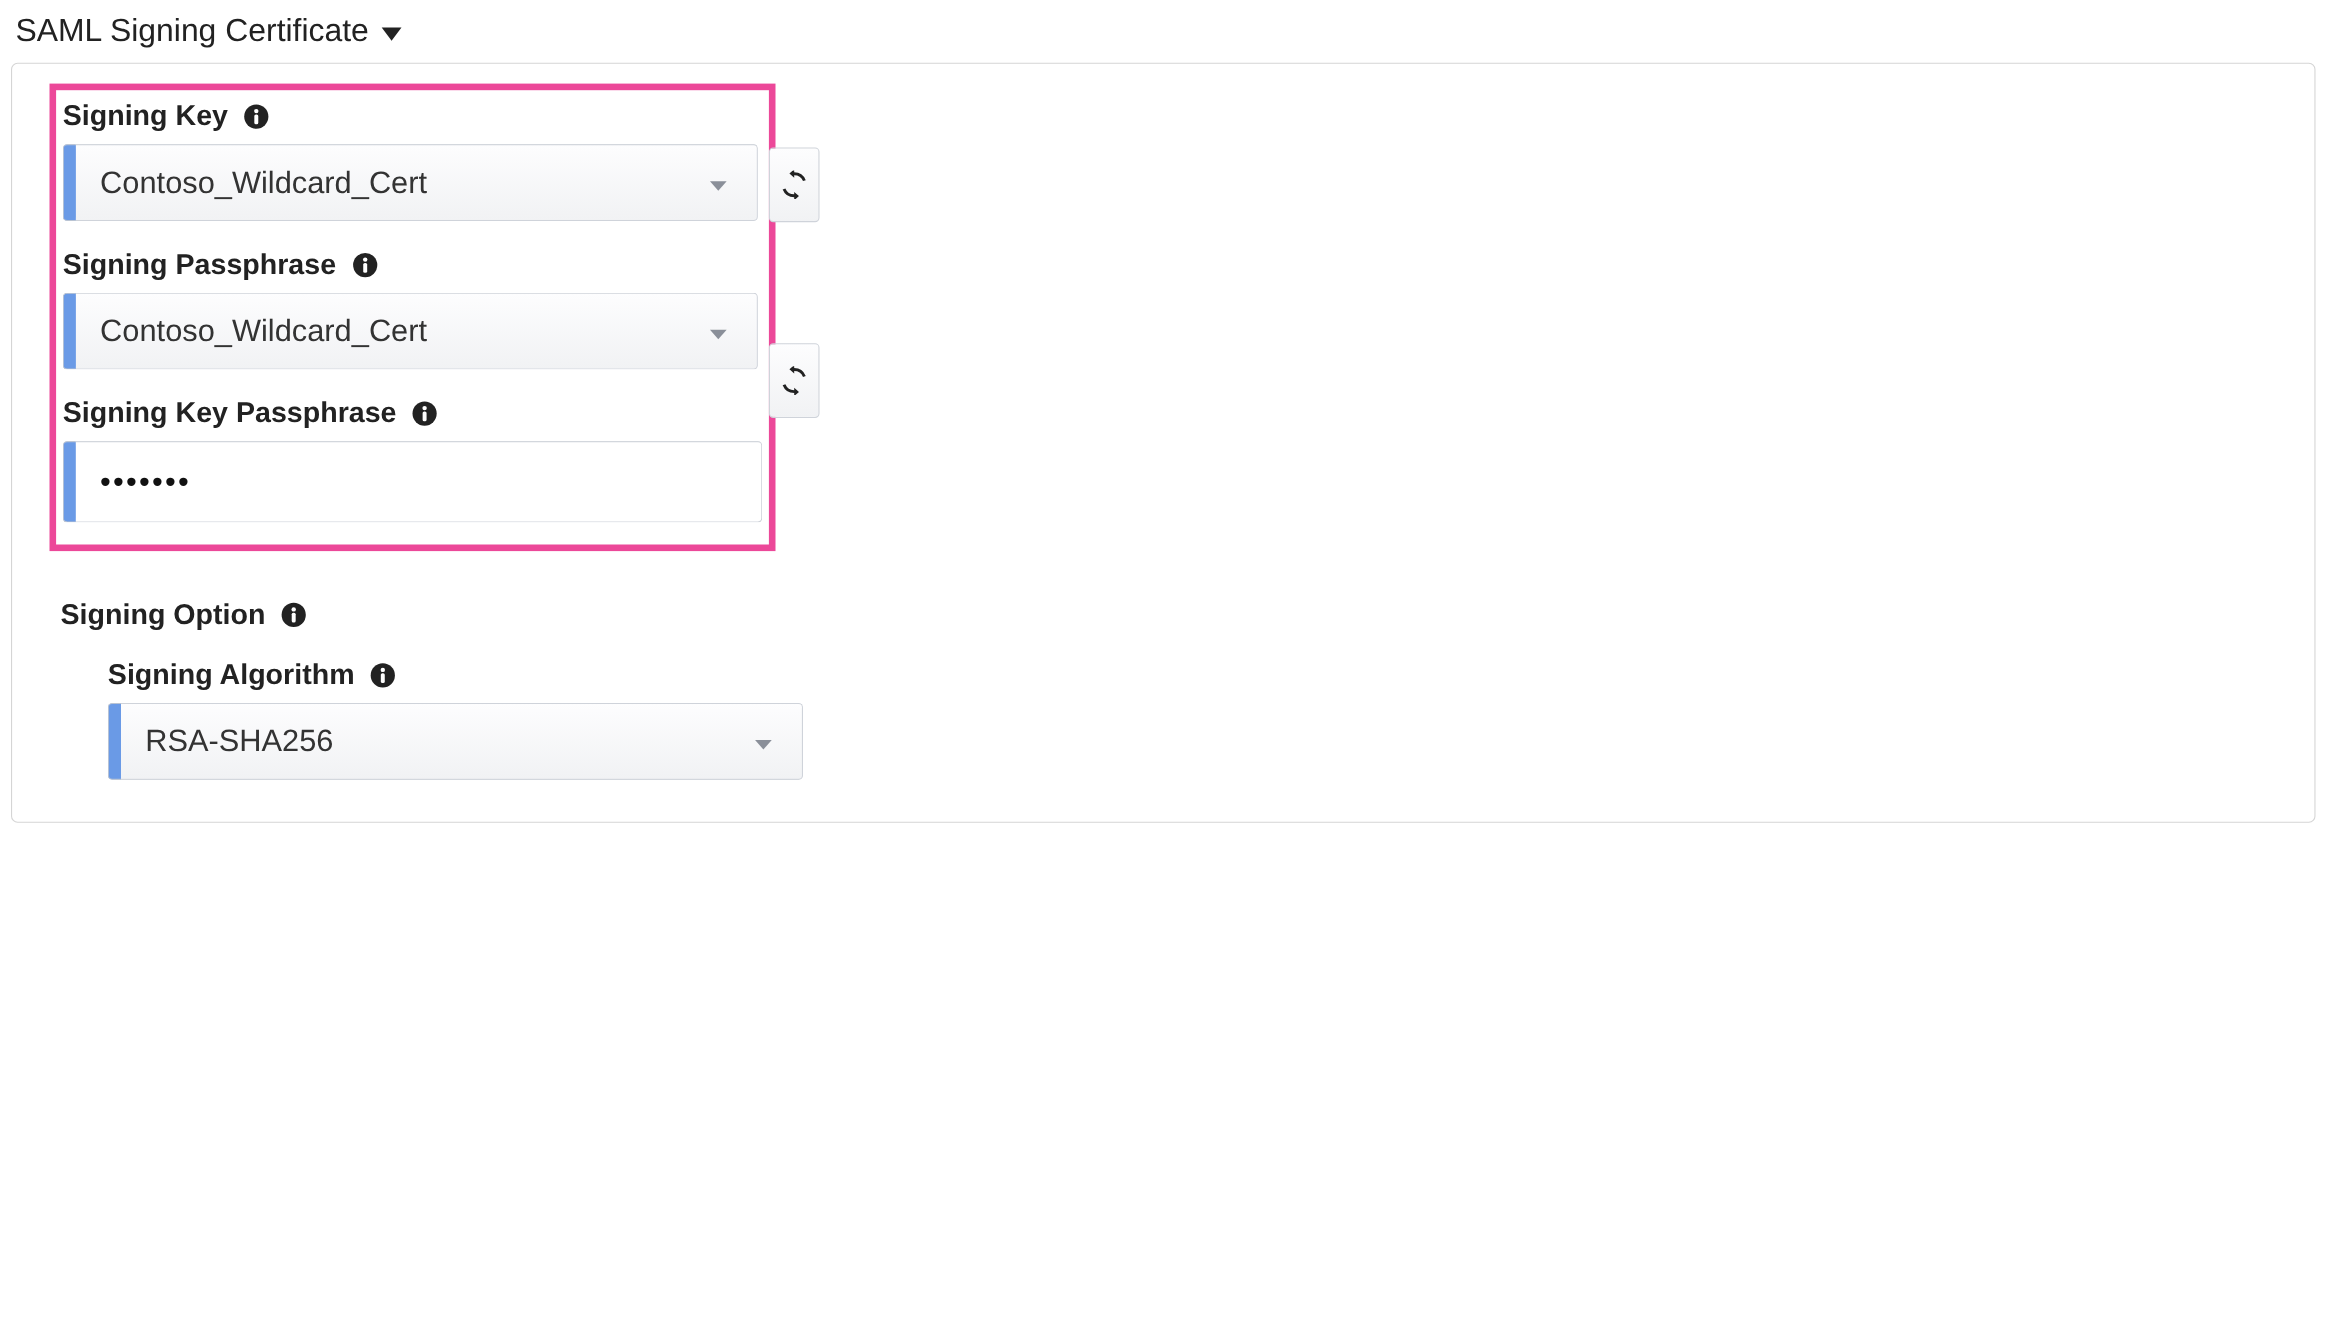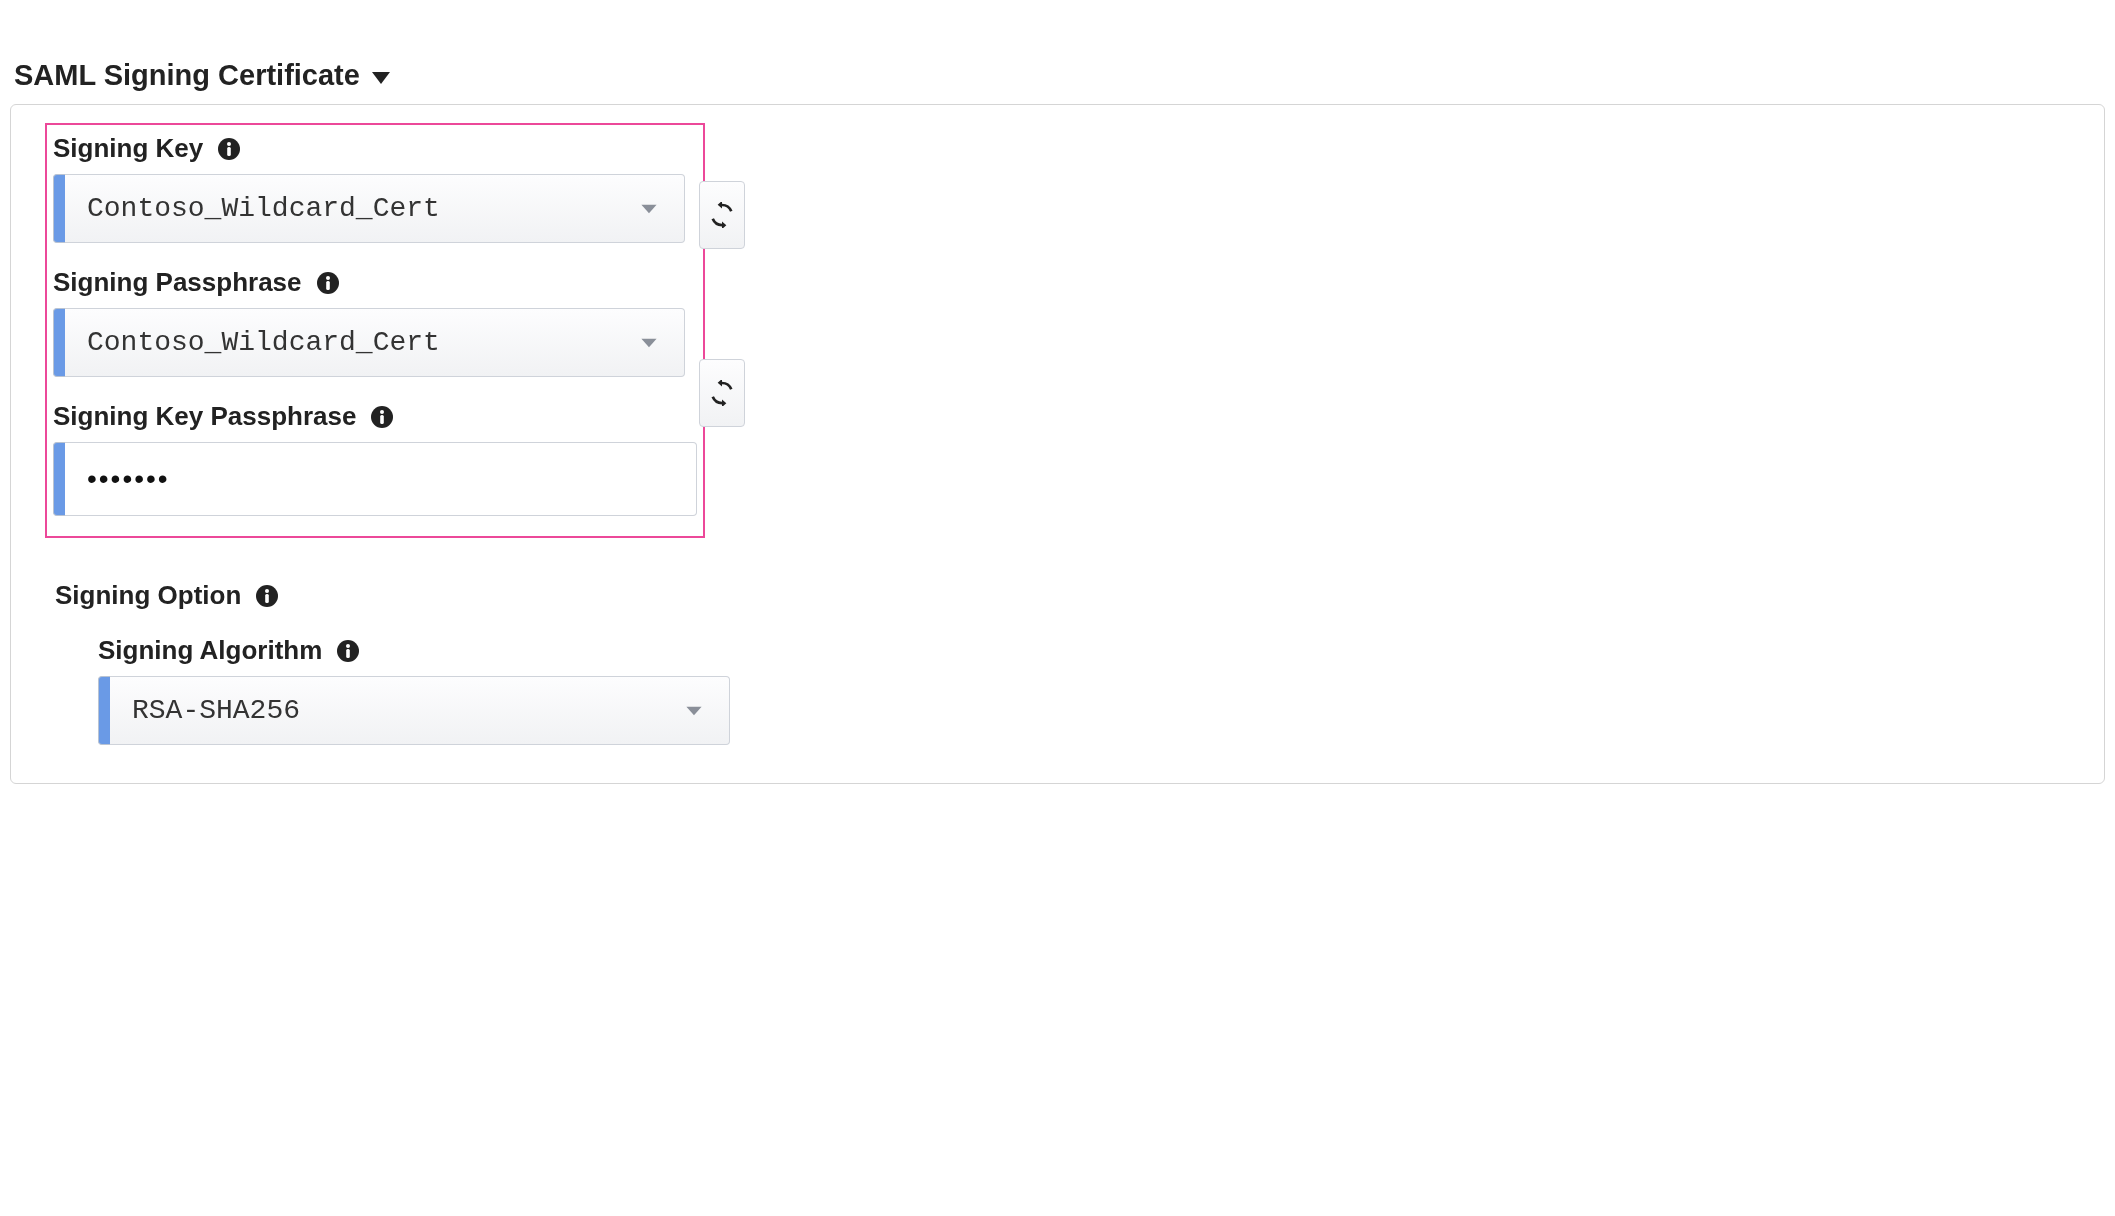--- a/index.html
+++ b/index.html
@@ -3,43 +3,42 @@
   <meta charset="utf-8">
   <style>
     * { box-sizing: border-box; margin: 0; padding: 0; }
     body {
       font-family: "Helvetica Neue", Helvetica, Arial, sans-serif;
       background: #fff;
       color: #222;
       padding: 10px;
     }
     .section-title {
-      font-weight: 700;
+      font-weight: 400;
       font-size: 29px;
       display: flex;
       align-items: center;
       gap: 12px;
       padding: 2px 0 6px 4px;
-      margin-top: 47px;
     }
     .caret-down {
       width: 0; height: 0;
       border-left: 9px solid transparent;
       border-right: 9px solid transparent;
       border-top: 12px solid #222;
       margin-top: 5px;
     }
     .panel {
       border: 1px solid #d5d5d5;
       border-radius: 6px;
       padding: 28px 44px 38px 44px;
       margin-top: 6px;
     }
     .highlight-box {
-      border: 2px solid #ec4899;
+      border: 6px solid #ec4899;
       padding: 8px 6px 24px 6px;
       margin: -10px -10px 30px -10px;
       width: 660px;
     }
     .field-group { margin-bottom: 24px; }
     .field-label {
       font-weight: 700;
       font-size: 26px;
       display: flex;
       align-items: center;
@@ -58,31 +57,30 @@
     .select-wrap .accent {
       width: 12px;
       background: #6a9ae6;
       border-radius: 4px 0 0 4px;
       border: 1px solid #b9c3d2;
       border-right: none;
     }
     .select-control {
       flex: 1;
       display: flex;
-      align-items: center;
+      align-items: flex-end;
       justify-content: space-between;
       background: linear-gradient(#fdfdfe, #f1f2f4);
       border: 1px solid #cfd3da;
       border-left: none;
       border-radius: 0 4px 4px 0;
       padding: 18px 22px;
       font-size: 28px;
       color: #333;
       cursor: pointer;
-      font-family: Liberation Mono, monospace;
     }
     .select-caret {
       fill: #8a8f99;
       width: 26px; height: 26px;
     }
     .refresh-btn {
       width: 46px;
       display: flex;
       align-items: center;
       justify-content: center;

